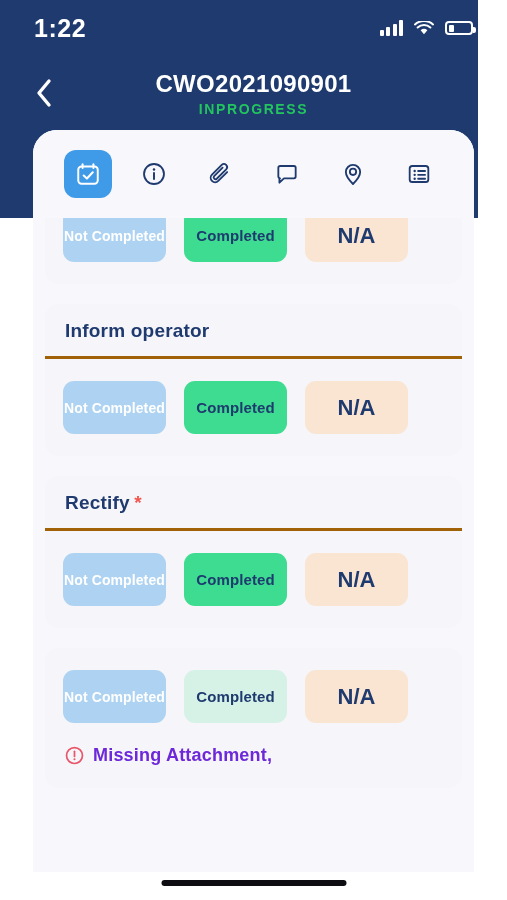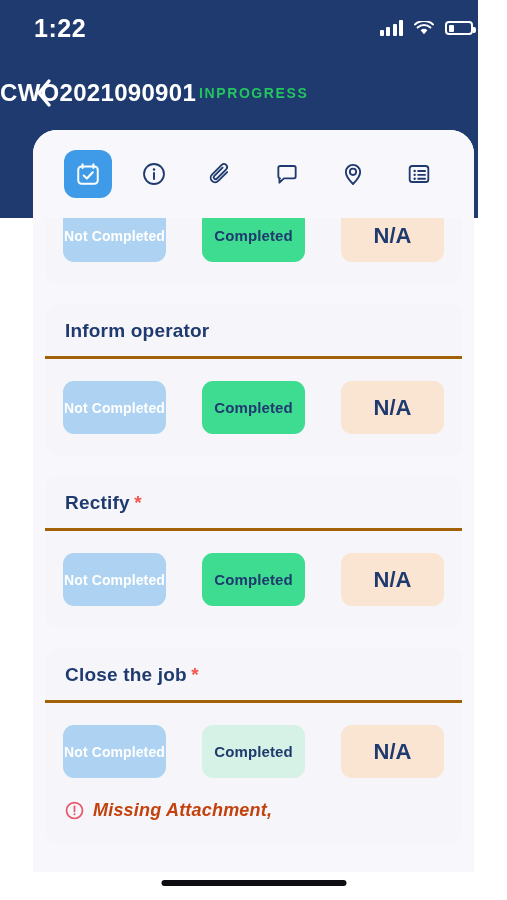--- a/index.html
+++ b/index.html
@@ -44,21 +44,21 @@
     position:absolute; left:0; top:60px; width:507px; height:66px;
     display:flex; align-items:center;
   }
   .back-btn {
     position:absolute; left:16px; top:0; width:56px; height:66px;
     display:flex; align-items:center; justify-content:center;
     cursor:pointer; background:none; border:none;
   }
   .back-btn svg { display:block; }
   .nav-titles {
-    width:100%; text-align:center; display:flex; flex-direction:row;
+    width:100%; text-align:center; display:flex; flex-direction:column;
     align-items:center; gap:3px;
   }
   .nav-title {
     color:#ffffff; font-size:24px; font-weight:bold; letter-spacing:.3px;
   }
   .nav-sub {
     color:#22c55e; font-size:14px; font-weight:bold; letter-spacing:1.6px;
   }
 
   
@@ -98,39 +98,39 @@
   .card-head {
     padding:16px 20px 14px 20px;
     border-bottom:3px solid #a16207;
   }
   .card-title {
     color:#1e3a6e; font-size:19px; font-weight:bold; letter-spacing:.2px;
   }
   .req { color:#f4564f; font-size:19px; font-weight:bold; }
   .card-body {
     padding:22px 18px 22px 18px;
-    display:flex; gap:18px; justify-content:space-between;
+    display:flex; gap:18px; justify-content:flex-start;
   }
   .opt {
     width:103px; height:53px; border-radius:11px;
     display:flex; align-items:center; justify-content:center;
     font-size:14px; font-weight:bold; cursor:pointer; border:none;
     letter-spacing:.1px;
   }
   .opt.notcompleted { background:#aed3f2; color:#ffffff; }
   .opt.completed    { background:#3ddc91; color:#1e3a6e; font-size:15px; }
   .opt.completed-disabled { background:#d6f2e6; color:#1e3a6e; font-size:15px; }
   .opt.na { background:#fae5d3; color:#1e3a6e; font-size:22px; }
 
   .error-row {
     display:flex; align-items:center; gap:9px;
     padding:0 18px 22px 20px;
   }
   .error-text {
-    color:#c2410c; font-size:18px; font-weight:bold; letter-spacing:.2px;font-style:italic;
+    color:#6d28d9; font-size:18px; font-weight:bold; letter-spacing:.2px;
   }
 
   
   .card.clipped { margin-top:-64px; }
   .card.clipped .card-head { visibility:hidden; }
 
   
   .home-indicator {
     position:absolute; left:50%; transform:translateX(-50%);
     bottom:14px; width:185px; height:6px;
@@ -208,24 +208,20 @@
           <span class="req">*</span>
         </div>
         <div class="card-body">
           <button class="opt notcompleted">Not Completed</button>
           <button class="opt completed">Completed</button>
           <button class="opt na">N/A</button>
         </div>
       </div>
 
       <div class="card">
-        <div class="card-head">
-          <span class="card-title">Close the job</span>
-          <span class="req">*</span>
-        </div>
         <div class="card-body">
           <button class="opt notcompleted">Not Completed</button>
           <button class="opt completed-disabled">Completed</button>
           <button class="opt na">N/A</button>
         </div>
         <div class="error-row">
           <svg width="19" height="19" viewBox="0 0 20 20">
             <circle cx="10" cy="10" r="8.4" stroke="#e8566a" stroke-width="1.8" fill="none"></circle>
             <line x1="10" y1="5.6" x2="10" y2="11" stroke="#e8566a" stroke-width="1.8" stroke-linecap="round"></line>
             <circle cx="10" cy="14" r="1.1" fill="#e8566a"></circle>

